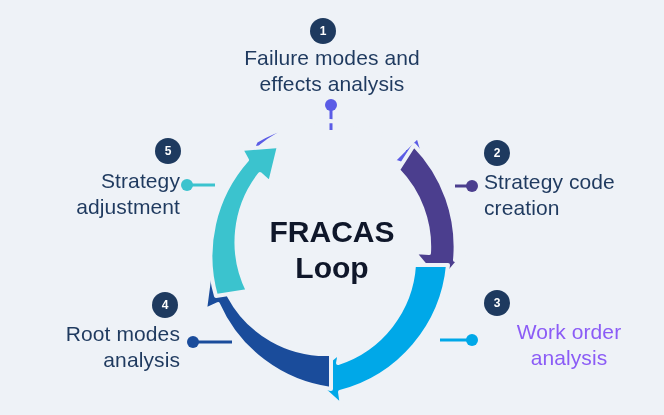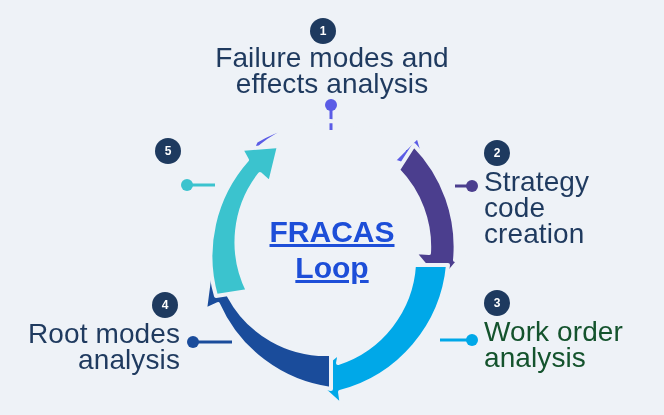--- a/index.html
+++ b/index.html
@@ -8,21 +8,21 @@
     background:#eef2f7;
     font-family:"Liberation Sans", sans-serif;
     overflow:hidden;
     position:relative;
   }
   #stage{position:absolute;inset:0;}
   svg.wheel{position:absolute;left:0;top:0;width:664px;height:415px;}
   .label{
     position:absolute;
     color:#1f3a5f;
-    font-size:28px;
+    font-size:21px;
     line-height:26px;
     font-weight:400;
     letter-spacing:.1px;
     white-space:pre-line;
   }
   .badge{
     position:absolute;
     width:26px;height:26px;border-radius:50%;
     background:#1e3a5f;color:#ffffff;
     font-size:12px;font-weight:bold;
@@ -98,31 +98,33 @@
     </g>
     <g>
       <path id="seg5" d="M 216 296
                          A 145 145 0 0 1 247 160
                          L 241 149 L 279 146 L 270 183 L 260 174
                          A 110 110 0 0 0 248 291
                          Z" fill="#3bc3ce" stroke="#eef2f7" stroke-width="4" stroke-linejoin="round"></path>
     </g>
   </svg>
 
-  <div class="center-title" style="color: #1d4ed8; text-decoration: underline;">FRACAS
+  <div class="center-title" style="color: #0f172a;">FRACAS
 Loop</div>
 
   <div class="badge" id="badge1" style="left: 310px; top: 18px; background: rgb(30, 58, 95); color: rgb(255, 255, 255);">1</div>
   <div class="badge" id="badge2" style="left: 484px; top: 140px; background: rgb(30, 58, 95); color: rgb(255, 255, 255);">2</div>
   <div class="badge" id="badge3" style="left: 484px; top: 290px; background: rgb(30, 58, 95); color: rgb(255, 255, 255);">3</div>
   <div class="badge" id="badge4" style="left: 152px; top: 292px; background: rgb(30, 58, 95); color: rgb(255, 255, 255);">4</div>
   <div class="badge" id="badge5" style="left: 155px; top: 138px; background: rgb(30, 58, 95); color: rgb(255, 255, 255);">5</div>
 
   <div class="label" id="lab1" style="left: 182px; top: 45px; width: 300px; text-align: center; color: rgb(31, 58, 95);">Failure modes and
 effects analysis</div>
   <div class="label" id="lab2" style="left: 484px; top: 169px; width: 170px; text-align: left; color: rgb(31, 58, 95);">Strategy code
 creation</div>
-  <div class="label" id="lab3" style="left: 484px; top: 319px; width: 170px; text-align: left; color: #14532d;">Work order
+  <div class="label" id="lab3" style="left: 484px; top: 319px; width: 170px; text-align: center; color: #8b5cf6;">Work order
 analysis</div>
   <div class="label" id="lab4" style="left: 10px; top: 321px; width: 170px; text-align: right; color: rgb(31, 58, 95);">Root modes
 analysis</div>
+  <div class="label" id="lab5" style="left: 10px; top: 168px; width: 170px; text-align: right; color: rgb(31, 58, 95);">Strategy
+adjustment</div>
 
 </div>
 
 </body></html>

